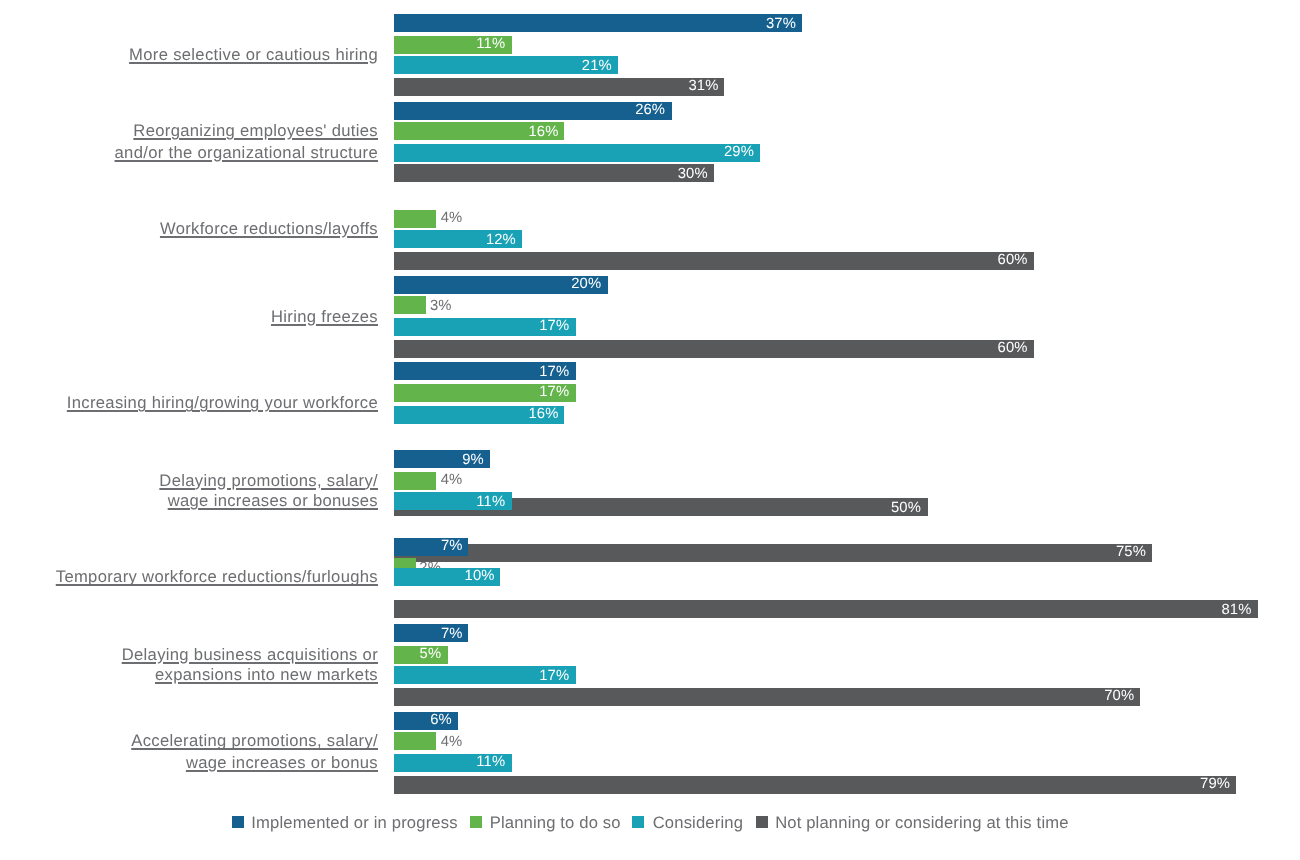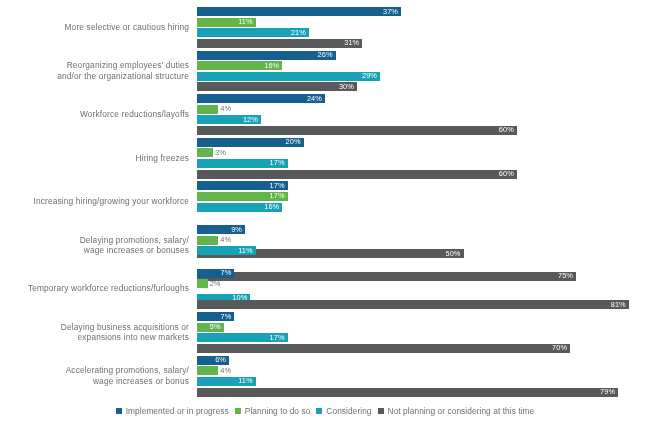--- a/index.html
+++ b/index.html
@@ -36,20 +36,21 @@
   .cat-label {
     width: 197px;
     padding-right: 8px;
     box-sizing: border-box;
     text-align: right;
     font-size: 8.3px;
     line-height: 10.5px;
     color: #6d6e71;
     letter-spacing: 0.02em;
     white-space: pre-line;
+    text-decoration: underline;
   }
   .bars-wrap {
     position: relative;
     width: 445px;
     height: 44px;
   }
   .bar-row {
     position: absolute;
     left: 0;
     height: 9px;
@@ -157,25 +158,20 @@
           <div class="bar-row" style="top: 33.8px;">
             <div class="bar" style="width: 159.9px; background: rgb(88, 89, 91);">
               <span class="bar-value">30%</span>
             </div>
           </div>
         </div>
       </div>
       <div class="category-group" style="top: 92.2px;">
         <div class="cat-label">Workforce reductions/layoffs</div>
         <div class="bars-wrap">
-          <div class="bar-row" style="top: 2px;">
-            <div class="bar" style="width: 127.92px; background: rgb(21, 96, 143);">
-              <span class="bar-value">24%</span>
-            </div>
-          </div>
           <div class="bar-row" style="top: 12.6px;">
             <div class="bar tiny" style="width: 21.32px; background: rgb(98, 180, 75);">
               <span class="bar-value">4%</span>
             </div>
           </div>
           <div class="bar-row" style="top: 23.2px;">
             <div class="bar" style="width: 63.96px; background: rgb(25, 162, 181);">
               <span class="bar-value">12%</span>
             </div>
           </div>
@@ -268,21 +264,21 @@
           <div class="bar-row" style="top: 2px;">
             <div class="bar" style="width: 37.31px; background: rgb(21, 96, 143);">
               <span class="bar-value">7%</span>
             </div>
           </div>
           <div class="bar-row" style="top: 12.6px;">
             <div class="bar tiny" style="width: 10.66px; background: rgb(98, 180, 75);">
               <span class="bar-value">2%</span>
             </div>
           </div>
-          <div class="bar-row" style="top: 27px;">
+          <div class="bar-row" style="top: 17px;">
             <div class="bar" style="width: 53.3px; background: rgb(25, 162, 181);">
               <span class="bar-value">10%</span>
             </div>
           </div>
           <div class="bar-row" style="top: 33.8px;">
             <div class="bar" style="width: 431.73px; background: rgb(88, 89, 91);">
               <span class="bar-value">81%</span>
             </div>
           </div>
         </div>

